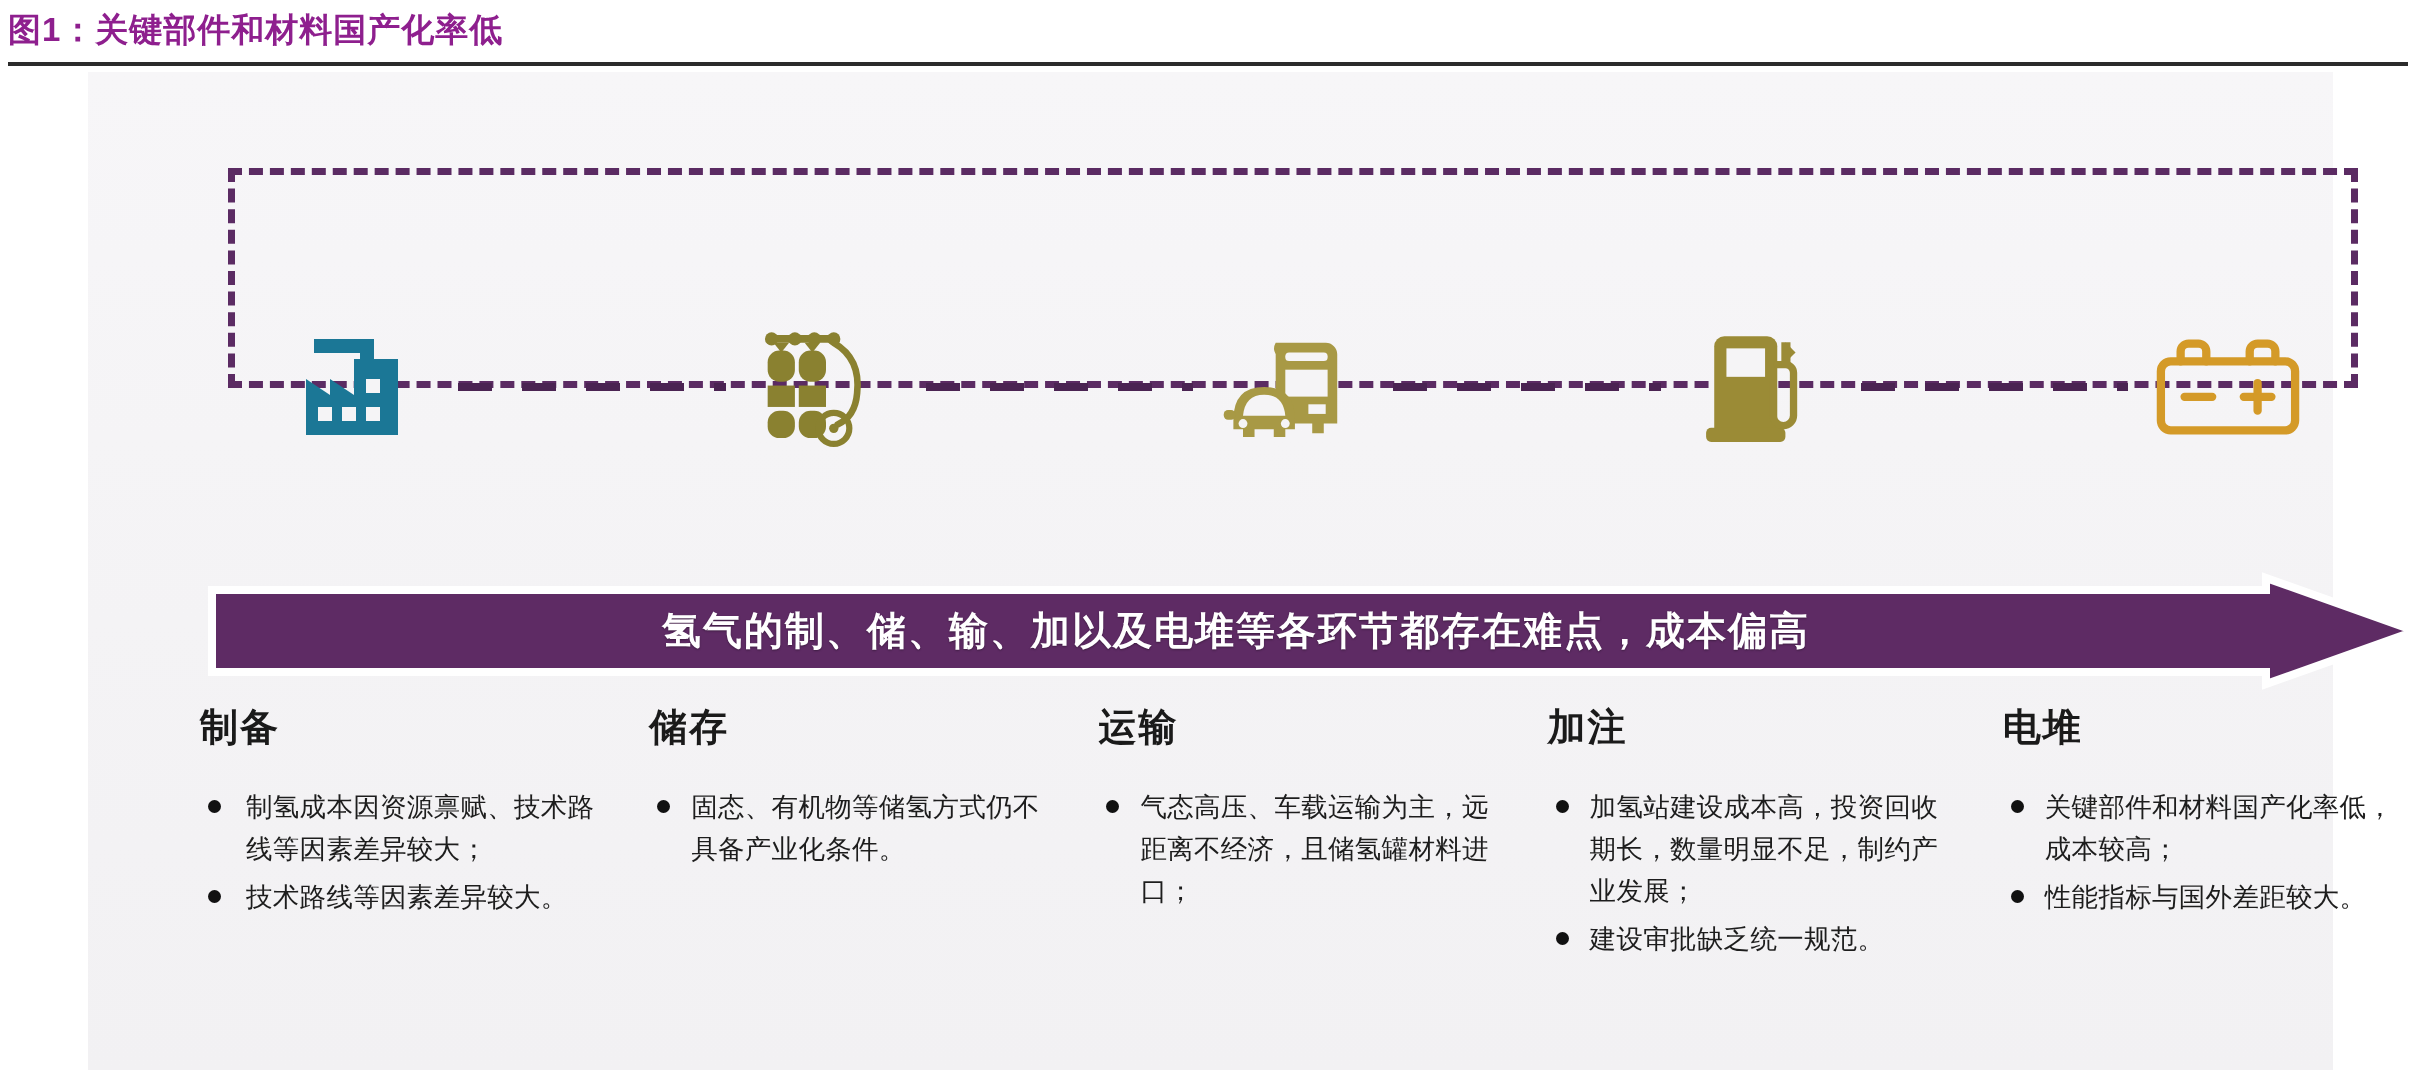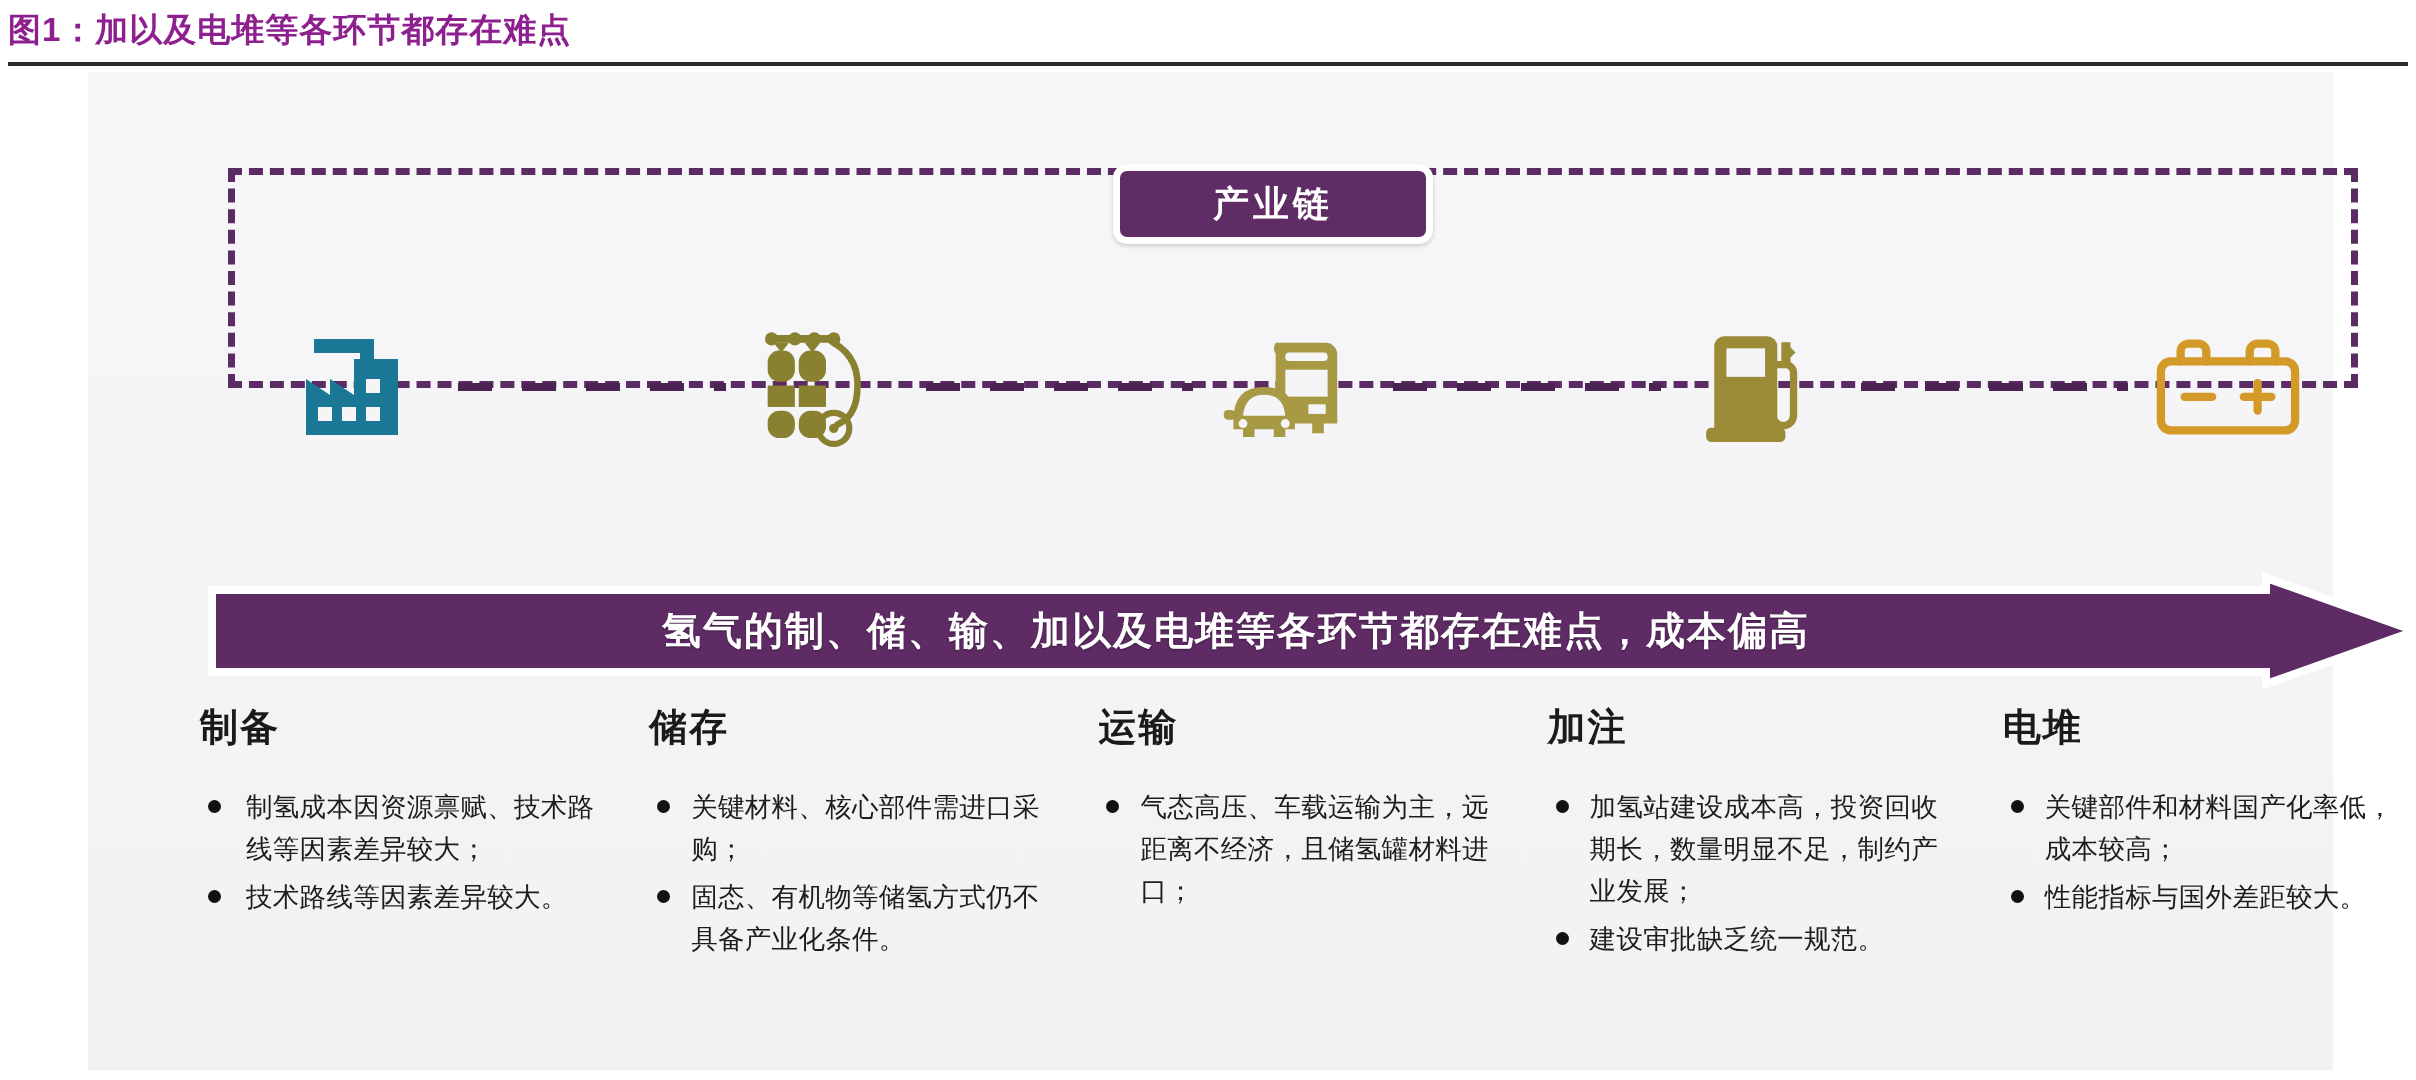--- a/index.html
+++ b/index.html
@@ -123,30 +123,27 @@
   }
   .c1 .col-list li{padding-left:46px;font-family:Liberation Serif, serif;}
   .c2{padding-left:34px;}
   .c3{padding-left:34px;}
   .c4{padding-left:34px;}
   .c5{padding-left:40px;}
 </style>
 </head>
 <body>
 
-<div id="fig-title">图1：加以及电堆等各环节都存在难点</div>
+<div id="fig-title">图1：关键部件和材料国产化率低</div>
 <div id="title-rule"></div>
 
 <div id="panel">
 
   <div id="dashed-box"></div>
 
-  <div id="chain-badge">
-    <span>产业链</span>
-  </div>
 
   <div id="icon-strip">
 
     <div class="icon-cell">
       <svg width="130" height="120" viewBox="0 0 64 60">
         <rect x="10" y="6" width="30" height="7" fill="#1b7796"></rect>
         <rect x="33" y="6" width="7" height="13" fill="#1b7796"></rect>
         <path d="M6 54 V26 l12 8 V26 l12 8 V16 h22 v38 Z" fill="#1b7796"></path>
         <rect x="12" y="40" width="7" height="7" fill="#f5f4f6"></rect>
         <rect x="24" y="40" width="7" height="7" fill="#f5f4f6"></rect>
@@ -243,21 +240,20 @@
       <div class="col-head">制备</div>
       <ul class="col-list">
         <li><span class="dot"></span><span>制氢成本因资源禀赋、技术路线等因素差异较大；</span></li>
         <li><span class="dot"></span><span>技术路线等因素差异较大。</span></li>
       </ul>
     </div>
 
     <div class="col c2">
       <div class="col-head">储存</div>
       <ul class="col-list">
-        <li><span class="dot"></span><span>关键材料、核心部件需进口采购；</span></li>
         <li><span class="dot"></span><span>固态、有机物等储氢方式仍不具备产业化条件。</span></li>
       </ul>
     </div>
 
     <div class="col c3">
       <div class="col-head">运输</div>
       <ul class="col-list">
         <li><span class="dot"></span><span>气态高压、车载运输为主，远距离不经济，且储氢罐材料进口；</span></li>
       </ul>
     </div>

